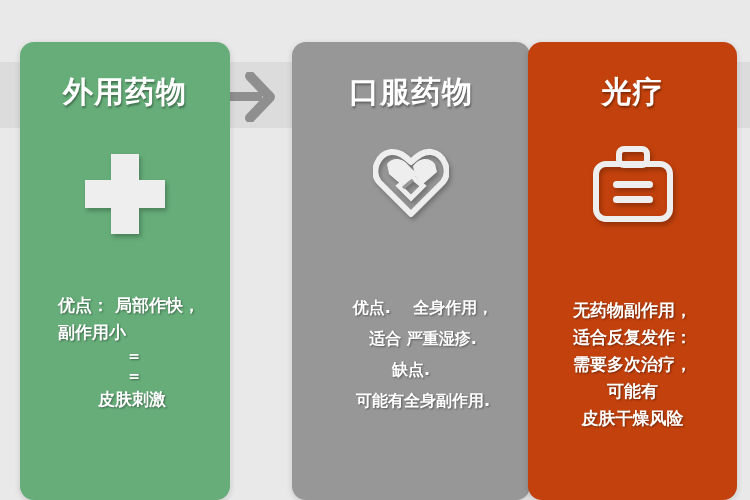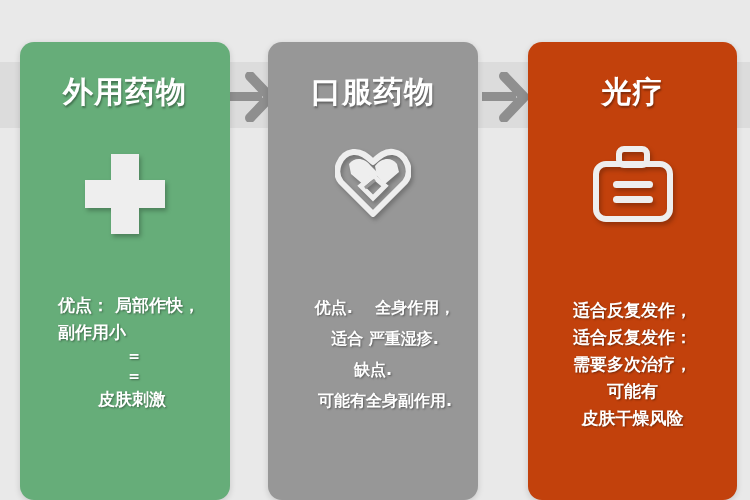--- a/index.html
+++ b/index.html
@@ -13,21 +13,21 @@
       background: #dcdcdc;
     }
     .card {
       position: absolute; top: 42px; width: 210px; height: 458px;
       border-radius: 14px 14px 14px 14px;
       box-shadow: 0 2px 6px rgba(0,0,0,0.15);
       color: #fff;
       text-decoration: underline;
     }
     .card.green { left: 20px; background: #66ad79; }
-    .card.gray  { left: 268px; background: #979797; }
+    .card.gray  { left: 292px; background: #979797; padding-left: 28px; }
     .card.blue  { left: 528px; background: #c2410c; width: 209px; }
     .title {
       position: absolute; top: 30px; left: 0; width: 100%;
       text-align: center; font-size: 30px; font-weight: bold; letter-spacing: 1px;
       text-shadow: 1px 2px 2px rgba(0,0,0,0.35);
     }
     .icon {
       position: absolute; left: 50%; transform: translateX(-50%);
     }
     .desc {
@@ -94,19 +94,19 @@
 
 <div class="card blue">
   <div class="title">光疗</div>
   <svg class="icon" style="top:104px; filter: drop-shadow(2px 3px 2px rgba(0,0,0,0.25));" width="80" height="76" viewBox="0 0 80 76">
     <rect x="26" y="3" width="28" height="16" rx="5" fill="none" stroke="#eeeeee" stroke-width="6"></rect>
     <rect x="3" y="18" width="74" height="55" rx="10" fill="none" stroke="#eeeeee" stroke-width="6"></rect>
     <rect x="20" y="35" width="40" height="7" rx="3.5" fill="#eeeeee"></rect>
     <rect x="20" y="50" width="40" height="7" rx="3.5" fill="#eeeeee"></rect>
   </svg>
   <div class="desc">
-    <span class="line">适合反复发作，</span>
+    <span class="line">无药物副作用，</span>
     <span class="line">适合反复发作：</span>
     <span class="line">需要多次治疗，</span>
     <span class="line">可能有</span>
     <span class="line">皮肤干燥风险</span>
   </div>
 </div>
 
 </body></html>

